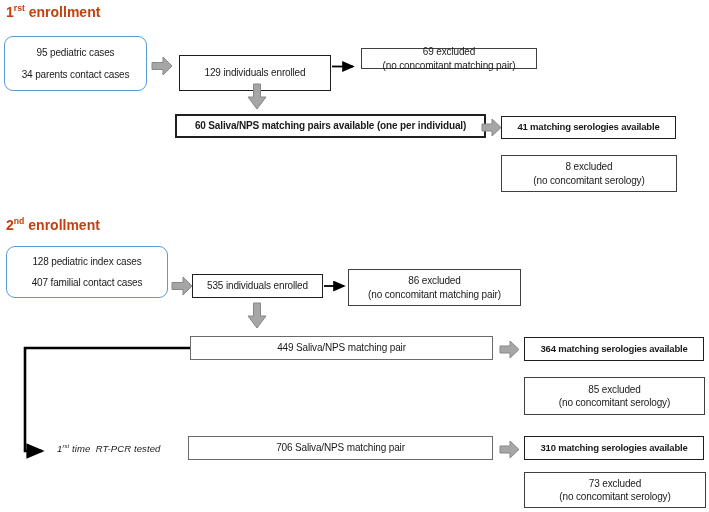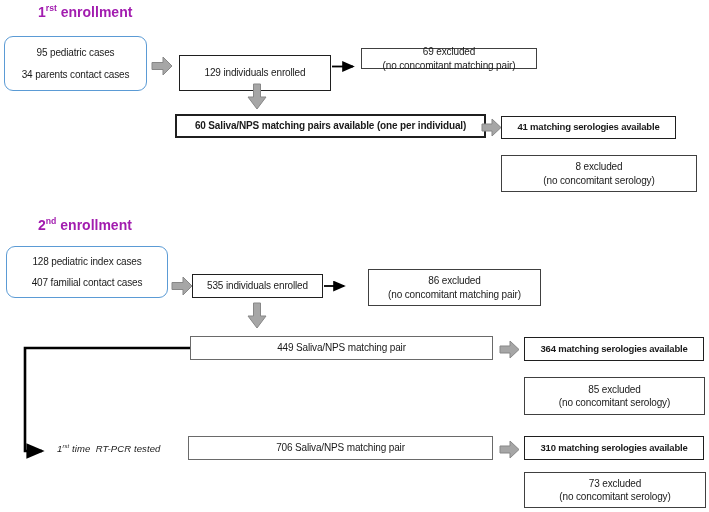--- a/index.html
+++ b/index.html
@@ -12,23 +12,22 @@
     --connector:#000000;
     --text:#1a1a1a;
   }
   html,body{margin:0;padding:0;background:#fff;}
   .canvas{
     position:relative;width:709px;height:512px;background:#ffffff;
     font-family:"Liberation Sans",sans-serif;color:var(--text);
     overflow:hidden;
   }
   .heading{
-    position:absolute;font-size:14px;font-weight:bold;color:#a21caf;
+    position:absolute;font-size:14px;font-weight:bold;color:#c2410c;
     white-space:pre;
-    margin-left:32px;
   }
   .sup{font-size:62%;vertical-align:super;}
   .rest{white-space:pre;}
   .box{
     position:absolute;background:#fff;border:1px solid var(--box-border);
     display:flex;align-items:center;justify-content:center;text-align:center;
     font-size:10px;line-height:1.35;letter-spacing:-0.15px;color:var(--text);
     box-sizing:border-box;padding:1px 2px;
   }
   .box.two-line{flex-direction:column;}
@@ -76,39 +75,39 @@
   </svg>
 
   <div class="box bold b-med" style="left:166px;top:114px;width:311px;height:24px;">60 Saliva/NPS matching pairs available (one per individual)</div>
 
   <svg class="blockarrow" style="left:481px;top:118px;" width="21" height="19" viewBox="0 0 21 19">
     <polygon points="1,6 11,6 11,1 20,9.5 11,18 11,13 1,13" fill="var(--arrow-fill)" stroke="var(--arrow-edge)" stroke-width="1"></polygon>
   </svg>
 
   <div class="box bold tight b-med15" style="left:501px;top:116px;width:175px;height:23px;">41 matching serologies available</div>
 
-  <div class="box two-line" style="left:501px;top:155px;width:196px;height:37px;">
+  <div class="box two-line" style="left:501px;top:155px;width:176px;height:37px;">
     <div>8 excluded</div>
     <div>(no concomitant serology)</div>
   </div>
 
   <div class="heading" style="left:6px;top:216px;"><span>2</span><span class="sup">nd</span><span class="rest"> enrollment</span></div>
 
   <div class="box rounded" style="left:6px;top:246px;width:162px;height:52px;">
     <div>128 pediatric index cases</div>
     <div>407 familial contact cases</div>
   </div>
 
   <svg class="blockarrow" style="left:171px;top:276px;" width="22" height="20" viewBox="0 0 22 20">
     <polygon points="1,6.5 12,6.5 12,1 21,10 12,19 12,13.5 1,13.5" fill="var(--arrow-fill)" stroke="var(--arrow-edge)" stroke-width="1"></polygon>
   </svg>
 
   <div class="box b-med15" style="left:192px;top:274px;width:131px;height:24px;">535 individuals enrolled</div>
 
-  <div class="box two-line" style="left:368px;top:269px;width:173px;height:37px;">
+  <div class="box two-line" style="left:348px;top:269px;width:173px;height:37px;">
     <div>86 excluded</div>
     <div>(no concomitant matching pair)</div>
   </div>
 
   <svg class="blockarrow" style="left:247px;top:302px;" width="20" height="27" viewBox="0 0 20 27">
     <polygon points="6.5,1 13.5,1 13.5,14 19,14 10,26 1,14 6.5,14" fill="var(--arrow-fill)" stroke="var(--arrow-edge)" stroke-width="1"></polygon>
   </svg>
 
   <div class="box b-gray" style="left:190px;top:336px;width:303px;height:24px;">449 Saliva/NPS matching pair</div>
 

